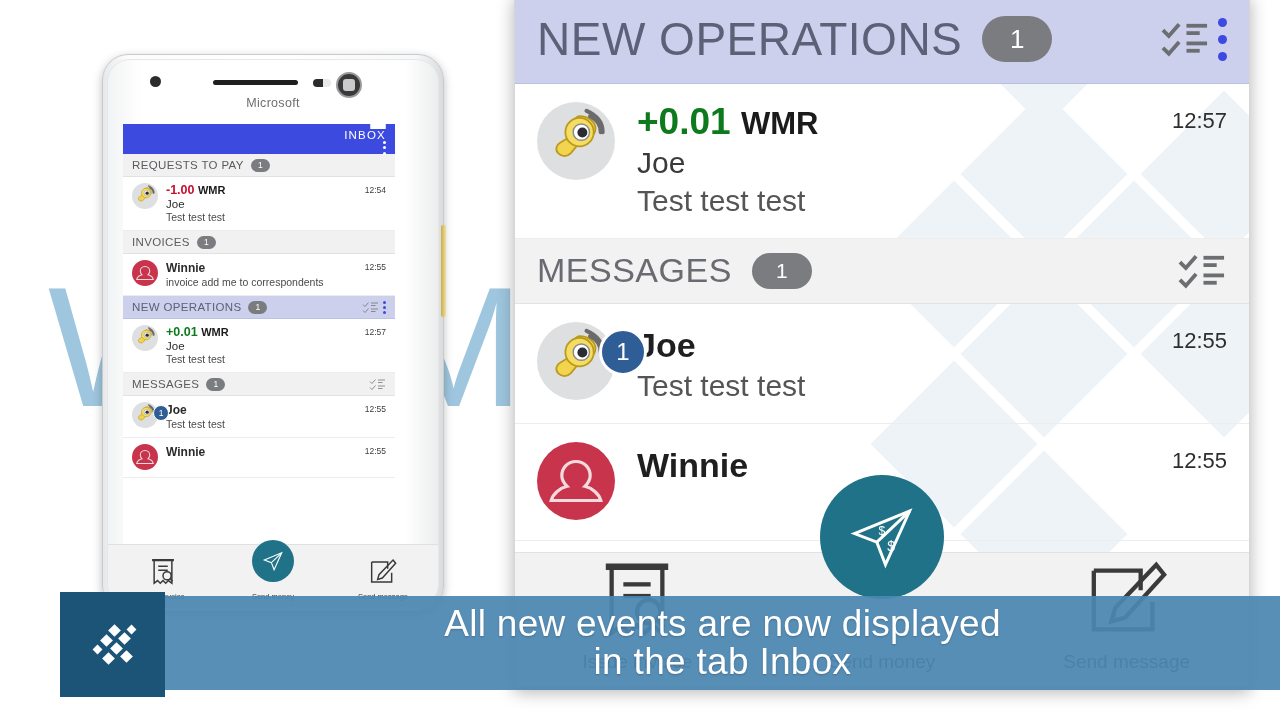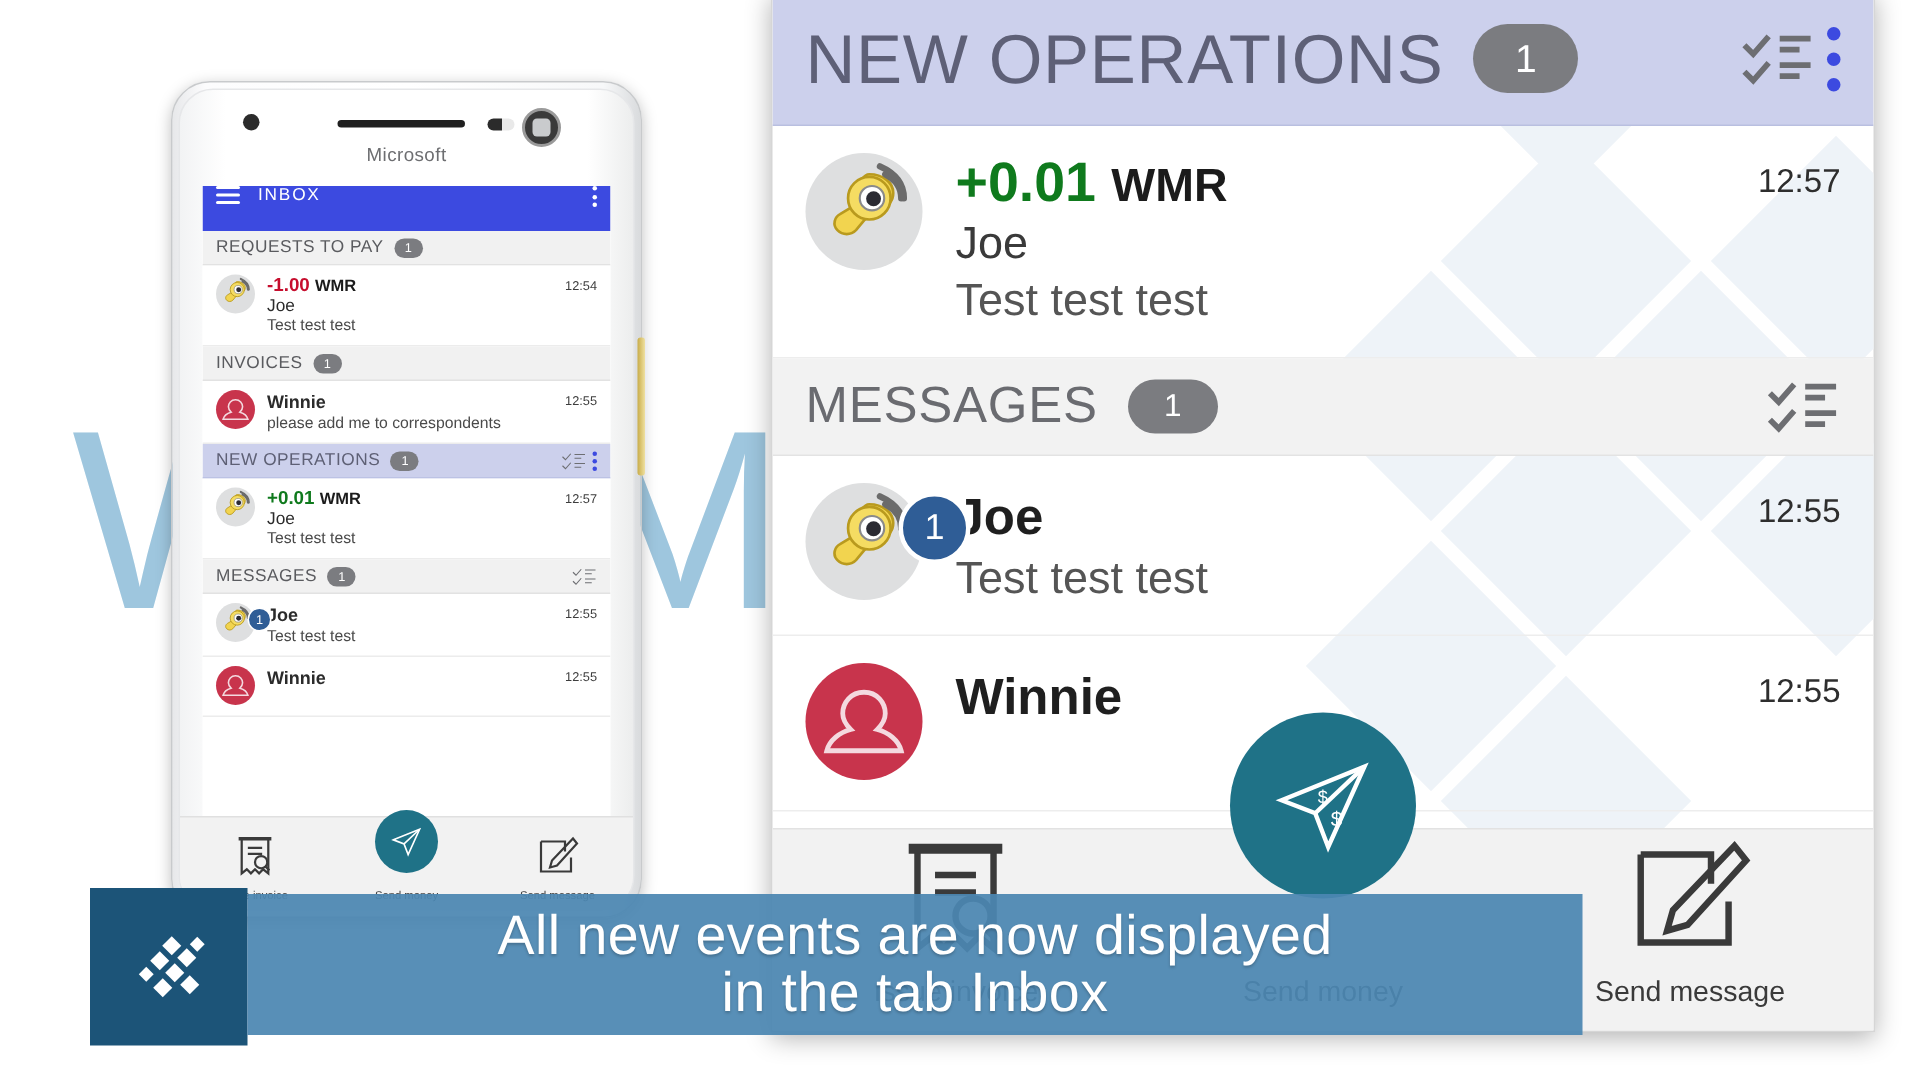--- a/index.html
+++ b/index.html
@@ -14,26 +14,27 @@
   .wm-word{
     position:absolute; left:48px; top:262px;
     font-family:"Liberation Sans", sans-serif;
     font-size:170px; font-weight:400; letter-spacing:-4px;
     color:#9ec6de; line-height:1;
     white-space:nowrap; user-select:none;
   }
 
   
   .phone{
-    position:absolute; left:114px; top:54px;
+    position:absolute; left:102px; top:54px;
     width:312px; height:556px;
     background:linear-gradient(90deg,#e7e8ea 0%,#fcfcfd 7%,#ffffff 50%,#f7f8f9 92%,#d9dbdd 100%);
     border-radius:26px;
     border:1px solid #c8cacc;
     box-shadow:0 3px 10px rgba(0,0,0,.25);
+    padding-left:28px;
   }
   .phone-inner{
     position:absolute; left:4px; top:4px; right:4px; bottom:4px;
     border-radius:23px;
     border:1px solid #e6e7e9;
     background:linear-gradient(90deg,#f2f3f4 0%,#ffffff 10%,#ffffff 90%,#eceded 100%);
     overflow:hidden;
   }
   .phone-side{
     position:absolute; right:-3px; top:170px; width:5px;height:92px;
@@ -50,21 +51,21 @@
     font-size:12.5px;color:#6d6e71;letter-spacing:.3px;
   }
 
   .screen{
     position:absolute; left:15px; top:64px; width:272px; height:451px;
     background:#ffffff; overflow:hidden;
   }
 
   
   .appbar{
-    height:30px;background:#3c4ae0;display:flex;align-items:flex-start;padding:0 9px;
+    height:30px;background:#3c4ae0;display:flex;align-items:flex-end;padding:0 9px;flex-direction:column;
   }
   .hamb{width:16px;height:12px;display:flex;flex-direction:column;justify-content:space-between;}
   .hamb span{display:block;height:1.6px;background:#fff;border-radius:1px;}
   .appbar-title{color:#fff;font-size:11.5px;letter-spacing:1.2px;margin-left:12px;}
   .kebab{margin-left:auto;display:flex;flex-direction:column;gap:2.5px;}
   .kebab i{width:3px;height:3px;border-radius:50%;background:#fff;display:block;}
 
   .sec{
     background:#f1f1f1;border-bottom:1px solid #e2e2e2;
     display:flex;align-items:center;padding:0 9px;height:22px;
@@ -167,21 +168,21 @@
   }
   .ptool2-it{width:220px;text-align:center;}
   .ptool2-lb{font-size:19px;color:#3a3a3a;margin-top:6px;}
   .pcircle2{
     width:124px;height:124px;border-radius:50%;background:#1f7287;margin:0 auto;
     display:flex;align-items:center;justify-content:center;position:relative;top:-46px;
   }
 
   
   .capbar{
-    position:absolute;left:165px;top:596px;width:890px;height:94px;
+    position:absolute;left:165px;top:596px;width:1115px;height:94px;
     background:rgba(75,134,178,.93);
     display:flex;align-items:center;justify-content:center;
   }
   .captext{
     color:#ffffff;font-size:37px;line-height:1.03;text-align:center;letter-spacing:.3px;
     text-shadow:0 1px 2px rgba(0,0,0,.22);
   }
   .logo{
     position:absolute;left:60px;top:592px;width:105px;height:105px;background:#1c5478;
     display:flex;align-items:center;justify-content:center;
@@ -244,21 +245,21 @@
             <div class="sec-t">INVOICES</div>
             <div class="badge">1</div>
             <div class="sec-icons"></div>
           </div>
           <div class="row">
             <div class="av red"><svg width="26" height="26" viewBox="0 0 44 44">
                 <path d="M22 11c5 0 8 4 8 8 0 3-2 5-3 6 4 1 8 4 9 8H8c1-4 5-7 9-8-1-1-3-3-3-6 0-4 3-8 8-8z" fill="none" stroke="#f4d9df" stroke-width="1.8"></path>
               </svg></div>
             <div class="row-body">
               <div class="nm b">Winnie</div>
-              <div class="sub">please add me to correspondents</div>
+              <div class="sub">invoice add me to correspondents</div>
             </div>
             <div class="tm">12:55</div>
           </div>
           <div class="sec lav">
             <div class="sec-t">NEW OPERATIONS</div>
             <div class="badge">1</div>
             <div class="sec-icons">
               <svg class="chk" width="17" height="13" viewBox="0 0 34 26" fill="none" stroke="#6d6e72" stroke-width="1.5">
                 <path d="M2 7 L6 11 L13 3"></path>
                 <line x1="18" y1="4" x2="32" y2="4"></line>

